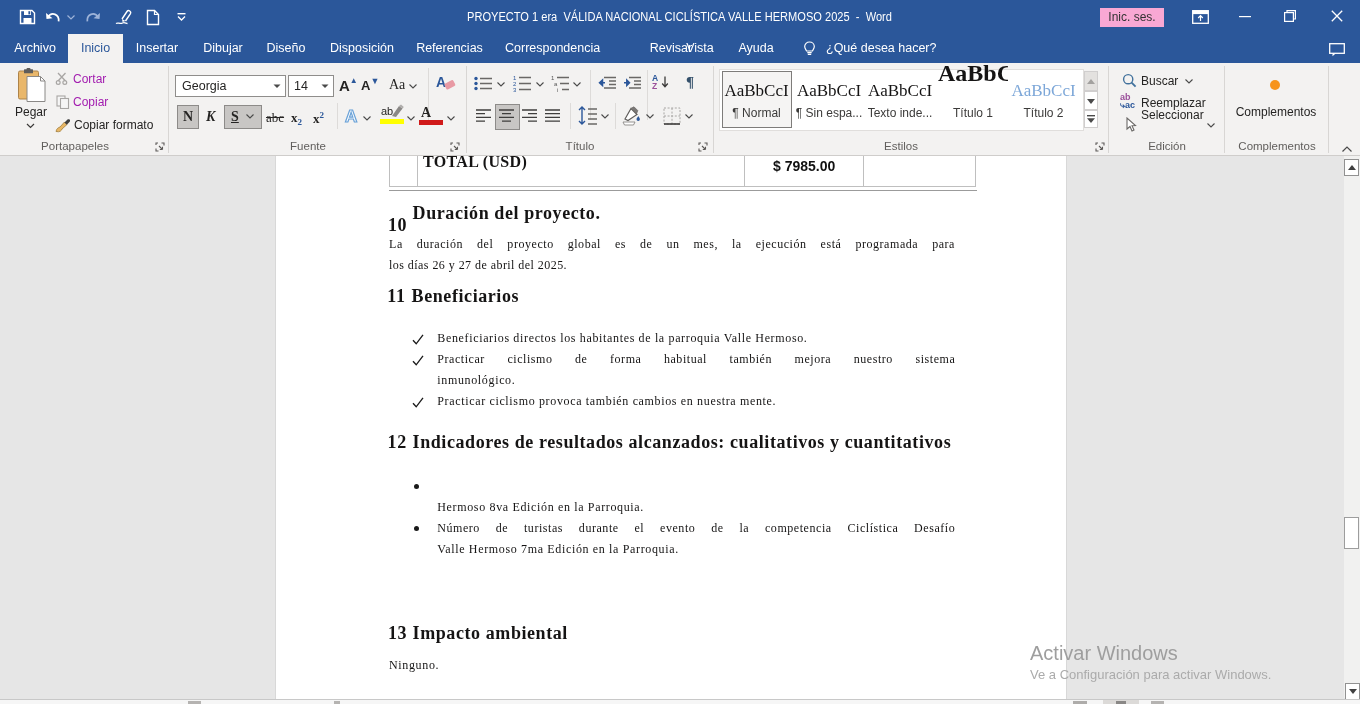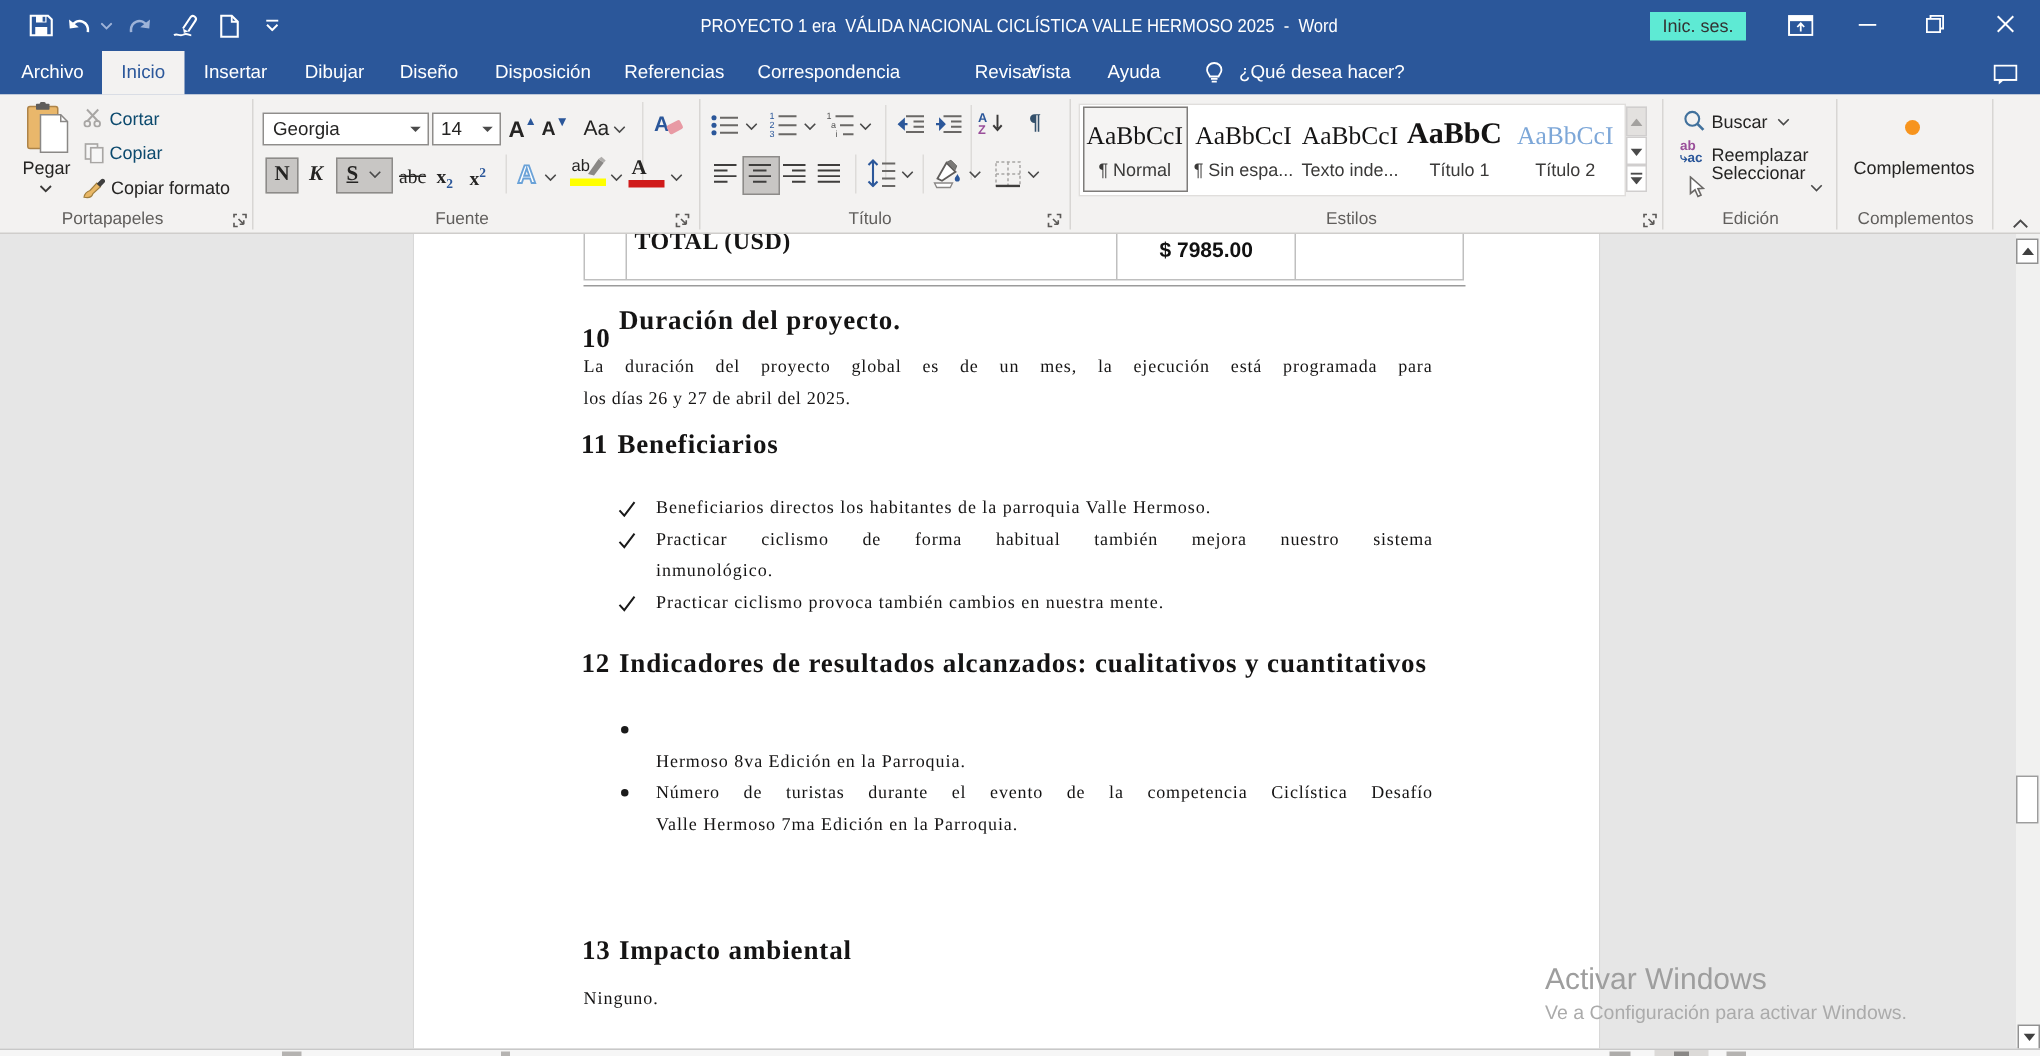--- a/index.html
+++ b/index.html
@@ -1,31 +1,31 @@
 <!DOCTYPE html>
 <html><head><meta charset="utf-8">
 <style>
 html,body{margin:0;padding:0;width:1360px;height:704px;overflow:hidden;}
 body{font-family:"Liberation Sans",sans-serif;position:relative;background:#e6e6e6;}
 .abs{position:absolute;}
 
 #titlebar{left:0;top:0;width:1360px;height:34px;background:#2b579a;color:#fff;}
 #title{left:467px;top:0;text-align:left;font-size:12.5px;line-height:34px;color:#fff;white-space:pre;transform:scaleX(0.886);transform-origin:0 0;}
-#inicses{left:1100px;top:8px;width:64px;height:19px;background:#5eead4;color:#333;font-size:12px;text-align:center;line-height:19px;}
+#inicses{left:1100px;top:8px;width:64px;height:19px;background:#f9a8d4;color:#333;font-size:12px;text-align:center;line-height:19px;}
 
 #tabrow{left:0;top:34px;width:1360px;height:29px;background:#2b579a;}
 .tab{top:34px;height:29px;color:#fff;font-size:12.5px;line-height:29px;text-align:center;}
 #tab-inicio{background:#f3f2f1;color:#2b579a;height:29px;}
 
 #ribbon{left:0;top:63px;width:1360px;height:92px;background:#f3f2f1;border-bottom:1px solid #cfcdcb;}
 .sep{width:1px;background:#d8d6d4;top:66px;height:87px;}
 .glabel{font-size:11.5px;color:#605e5c;top:140px;text-align:center;white-space:nowrap;}
 .launch{width:10px;height:10px;top:142px;}
 .btxt{font-size:12px;color:#252423;white-space:nowrap;}
-.gtxt{font-size:12px;color:#0c4a6e;white-space:nowrap;}
+.gtxt{font-size:12px;color:#a21caf;white-space:nowrap;}
 .tgl{background:#c8c6c4;border:1px solid #8d8b89;}
 .combo{background:#fff;border:1px solid #8f8d8b;}
 svg{display:block}
 
 #doc{left:0;top:156px;width:1360px;height:543px;background:#e6e6e6;overflow:hidden;}
 #page{left:276px;top:0;width:790px;height:544px;background:#fff;border-left:1px solid #d8d8d8;border-right:1px solid #d8d8d8;margin-left:-1px;}
 .ser{font-family:"Liberation Serif",serif;color:#151414;}
 .h{font-weight:bold;font-size:18px;line-height:18px;letter-spacing:0.58px;}
 .b{font-size:12px;line-height:16px;letter-spacing:0.65px;}
 .jst{text-align:justify;text-align-last:justify;letter-spacing:0.55px;}
@@ -166,21 +166,21 @@
     </svg>
 </div>
 <div class="abs combo" style="left:288px;top:75px;width:44px;height:20px;">
   <div class="abs" style="left:5px;top:3px;font-size:12.5px;color:#252423;">14</div>
   <svg class="abs" style="left:32px;top:8px;" width="8" height="5" viewBox="0 0 8 5">
       <path d="M0.5 0.5 L4 4 L7.5 0.5" fill="#4a4a4a"></path>
     </svg>
 </div>
 <div class="abs" style="left:339px;top:76px;font-size:15px;color:#252423;font-weight:bold;">A<span style="font-size:8px;vertical-align:8px;color:#2b579a;">▲</span></div>
 <div class="abs" style="left:361px;top:76px;font-size:13px;color:#252423;font-weight:bold;">A<span style="font-size:9px;vertical-align:6px;color:#2b579a;">▼</span></div>
-<div class="abs" style="left:389px;top:77px;font-size:14px;color:#252423;">Aa</div>
+<div class="abs" style="left:389px;top:77px;font-size:14px;color:#252423;font-family:Liberation Serif, serif;">Aa</div>
 <svg class="abs" style="left:409px;top:84px;" width="8" height="5" viewBox="0 0 8 5">
     <path d="M0.5 0.5 L4 4 L7.5 0.5" fill="none" stroke="#4a4a4a" stroke-width="1.1"></path>
   </svg>
 <div class="abs" style="left:428px;top:68px;width:1px;height:54px;background:#dddbd9;"></div>
 <div class="abs" style="left:436px;top:74px;font-size:14px;color:#2b579a;font-weight:bold;">A</div>
 <svg class="abs" style="left:443px;top:79px;" width="14" height="12" viewBox="0 0 14 12">
     <rect x="2" y="2.5" width="10" height="6.5" rx="1.5" transform="rotate(-28 7 6)" fill="#e89aa4"></rect>
   </svg>
 
 <div class="abs tgl" style="left:177px;top:105px;width:20px;height:22px;"></div>
@@ -309,21 +309,21 @@
 <div class="abs sep" style="left:713px;"></div>
 
 <div class="abs" style="left:719px;top:69px;width:363px;height:60px;background:#fff;border:1px solid #e0deDC;"></div>
 <div class="abs" style="left:722px;top:71px;width:68px;height:55px;background:#f5f4f3;border:1px solid #7e7c7a;"></div>
 <div class="abs ser" style="left:723px;top:81px;width:67px;text-align:center;font-size:17px;white-space:nowrap;overflow:hidden;">AaBbCcI</div>
 <div class="abs" style="left:723px;top:106px;width:67px;text-align:center;font-size:12px;color:#3b3a39;">¶ Normal</div>
 <div class="abs ser" style="left:795px;top:81px;width:68px;text-align:center;font-size:17px;white-space:nowrap;overflow:hidden;">AaBbCcI</div>
 <div class="abs" style="left:790px;top:106px;width:78px;text-align:center;font-size:12px;color:#3b3a39;">¶ Sin espa...</div>
 <div class="abs ser" style="left:866px;top:81px;width:68px;text-align:center;font-size:17px;white-space:nowrap;overflow:hidden;">AaBbCcI</div>
 <div class="abs" style="left:861px;top:106px;width:78px;text-align:center;font-size:12px;color:#3b3a39;">Texto inde...</div>
-<div class="abs ser" style="left:938px;top:78px;width:70px;text-align:left;font-size:20px;font-weight:bold;white-space:nowrap;overflow:hidden;">AaBbC</div>
+<div class="abs ser" style="left:938px;top:60px;width:70px;text-align:right;font-size:24px;font-weight:bold;white-space:nowrap;overflow:hidden;">AaBbC</div>
 <div class="abs" style="left:938px;top:106px;width:70px;text-align:center;font-size:12px;color:#3b3a39;">Título 1</div>
 <div class="abs ser" style="left:1009px;top:81px;width:69px;text-align:center;font-size:17px;color:#7da7d8;white-space:nowrap;overflow:hidden;">AaBbCcI</div>
 <div class="abs" style="left:1009px;top:106px;width:69px;text-align:center;font-size:12px;color:#3b3a39;">Título 2</div>
 <div class="abs" style="left:1084px;top:71px;width:14px;height:20px;background:#e3e1df;border:1px solid #d0cece;box-sizing:border-box;">
     <svg style="margin:7px auto 0;display:block" width="8" height="5" viewBox="0 0 8 5">
       <path d="M4 0 L8 5 H0 Z" fill="#a3a19f"></path>
     </svg>
   </div>
 <div class="abs" style="left:1084px;top:91px;width:14px;height:19px;background:#fff;border:1px solid #d0cece;box-sizing:border-box;">
     <svg style="margin:7px auto 0;display:block" width="8" height="5" viewBox="0 0 8 5">

